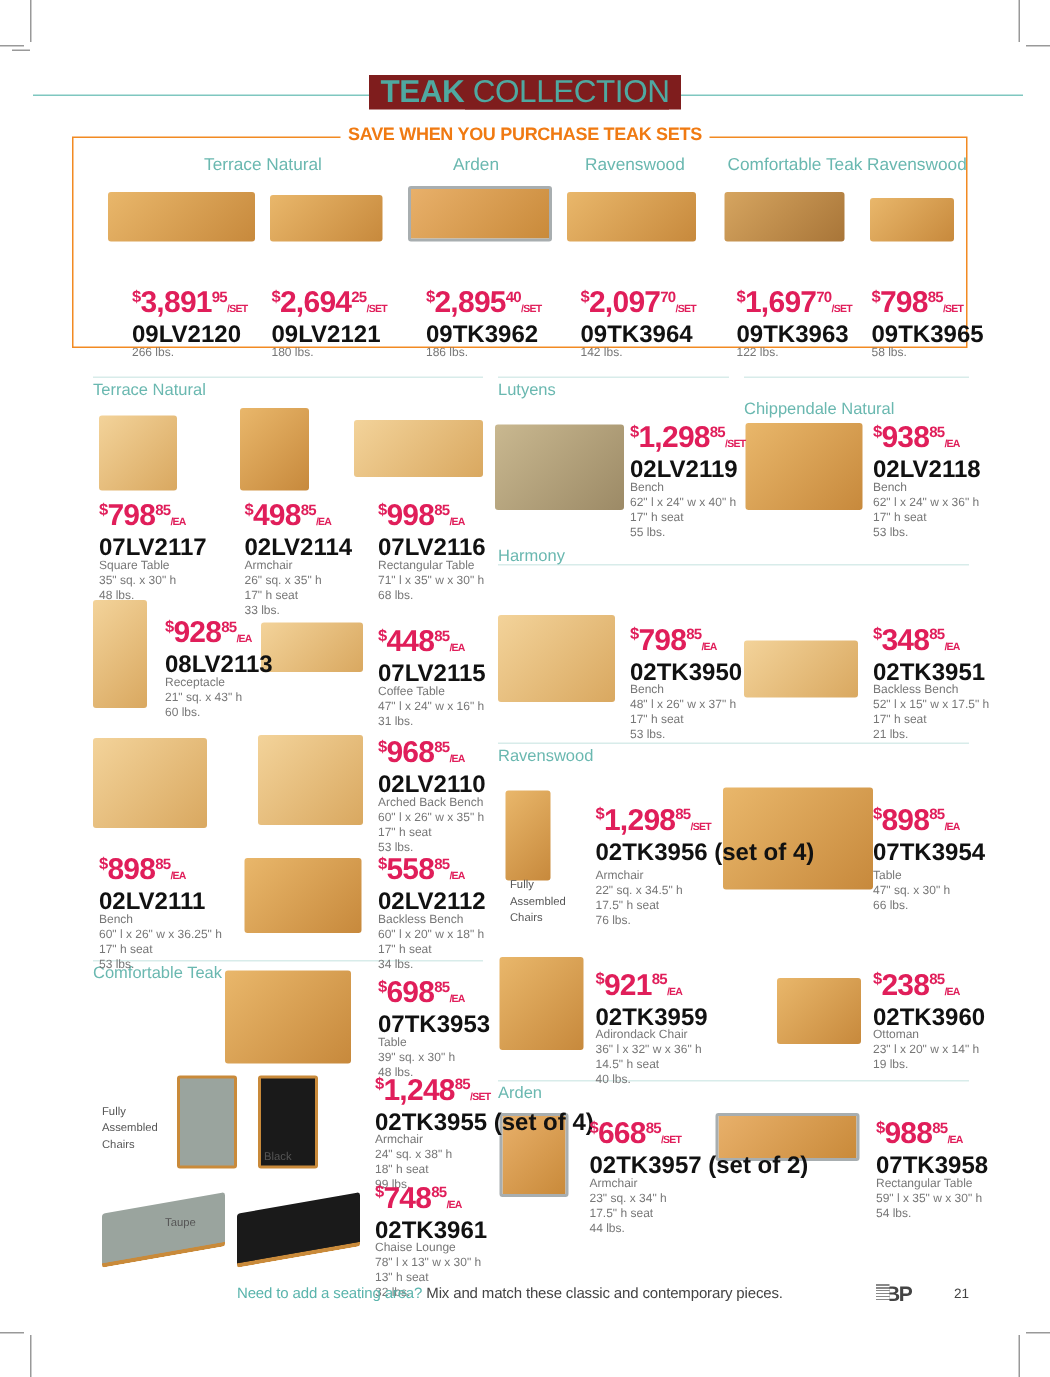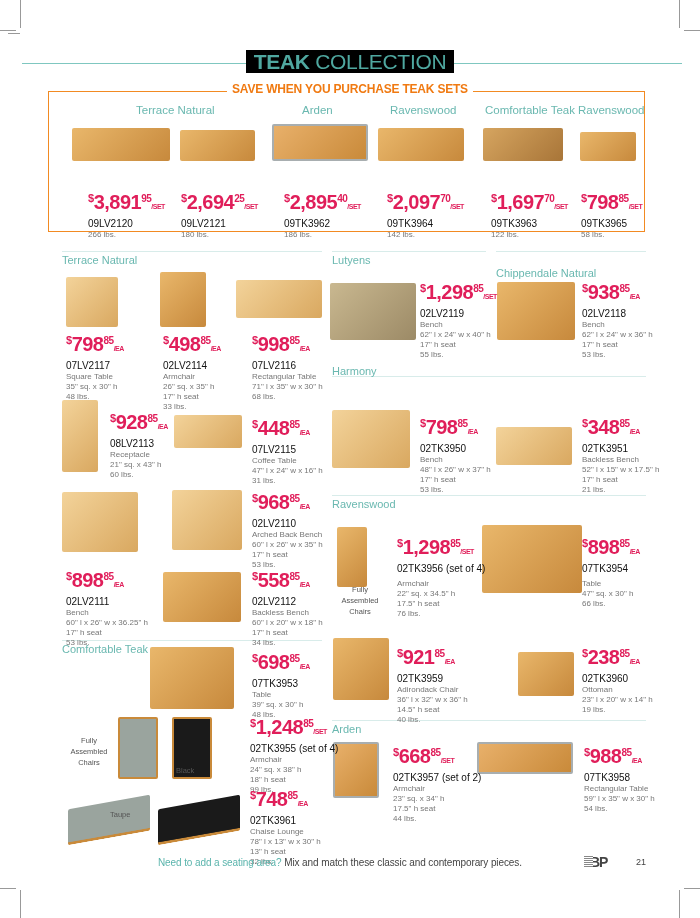--- a/index.html
+++ b/index.html
@@ -2,42 +2,42 @@
 <html><head>
 <meta charset="utf-8">
 <style>
 *{box-sizing:border-box;margin:0;padding:0}
 body{width:700px;height:918px;background:#fff;position:relative;font-family:"Liberation Sans",sans-serif;overflow:hidden;color:#222}
 .crop{position:absolute;background:#999}
 .title-row{position:absolute;top:50px;left:20px;width:660px;height:26px}
 .title-line{position:absolute;top:13px;height:1px;background:#7fc7c0}
 .title{position:absolute;left:0;right:0;top:0;text-align:center;font-size:21px;color:#4fa8a0;letter-spacing:-0.3px}
 .title b{font-weight:700;font-family:"Liberation Sans",sans-serif}
-.title span{padding:0 8px;background:#000000}
+.title span{padding:0 8px;background:#7f1d1d}
 .sets-box{position:absolute;top:91px;left:48px;width:597px;height:141px;border:1.5px solid #f28a22}
 .sets-heading{position:absolute;top:82px;left:0;width:700px;text-align:center;font-size:12px;color:#f07a12;font-weight:700}
 .sets-heading span{background:#fff;padding:0 5px;letter-spacing:-0.2px}
 .coll-label{position:absolute;font-size:11.5px;color:#6ab8b0}
 .set-item{position:absolute}
 .price{color:#e01e5a;font-weight:700;font-size:20px;letter-spacing:-0.5px;line-height:20px;white-space:nowrap}
 .price sup.d{font-size:11px;vertical-align:7px}
 .price sup.c{font-size:10px;vertical-align:7px}
 .price sub{font-size:7px;vertical-align:0}
-.sku{font-weight:400;font-size:10px;color:#111;line-height:12px;margin-top:1px;white-space:nowrap}
+.sku{font-weight:700;font-size:16px;color:#111;line-height:12px;margin-top:1px;white-space:nowrap}
 .desc{font-size:8px;color:#777;line-height:10px;white-space:nowrap}
 .img{position:absolute;border-radius:2px}
 .wood{background:linear-gradient(135deg,#e9b76b,#c7893c)}
 .woodlt{background:linear-gradient(135deg,#f3d39a,#d9a860)}
 .woodgr{background:linear-gradient(135deg,#c9b890,#9c8a66)}
 .metal{background:linear-gradient(135deg,#e8b06a,#c98a3a);border:2px solid #a8aeb0}
 .dark{background:linear-gradient(135deg,#d6a560,#a87538)}
 .sec-line{position:absolute;height:1px;background:#d8ecea}
 .sec-label{position:absolute;font-size:11px;color:#6ab8b0}
 .item{position:absolute}
-.note{position:absolute;font-size:7.5px;color:#555;text-align:center;line-height:11px}
+.note{position:absolute;font-size:7.5px;color:#555;text-align:left;line-height:11px}
 .color-lbl{position:absolute;font-size:7.5px;color:#555}
 .footer{position:absolute;top:857px;left:158px;font-size:10px;color:#444;font-weight:400;letter-spacing:-0.1px}
 .footer .teal{color:#5ab4ac}
 .logo{position:absolute;top:854px;left:590px;font-size:14px;font-weight:900;color:#444;letter-spacing:-1px}
 .logo::before{content:"";position:absolute;left:-6px;top:2px;width:9px;height:12px;background:repeating-linear-gradient(#888 0 1px,#fff 1px 2px)}
 .pagenum{position:absolute;top:857px;left:636px;font-size:9px;color:#444}
 </style>
 </head>
 <body>
 

